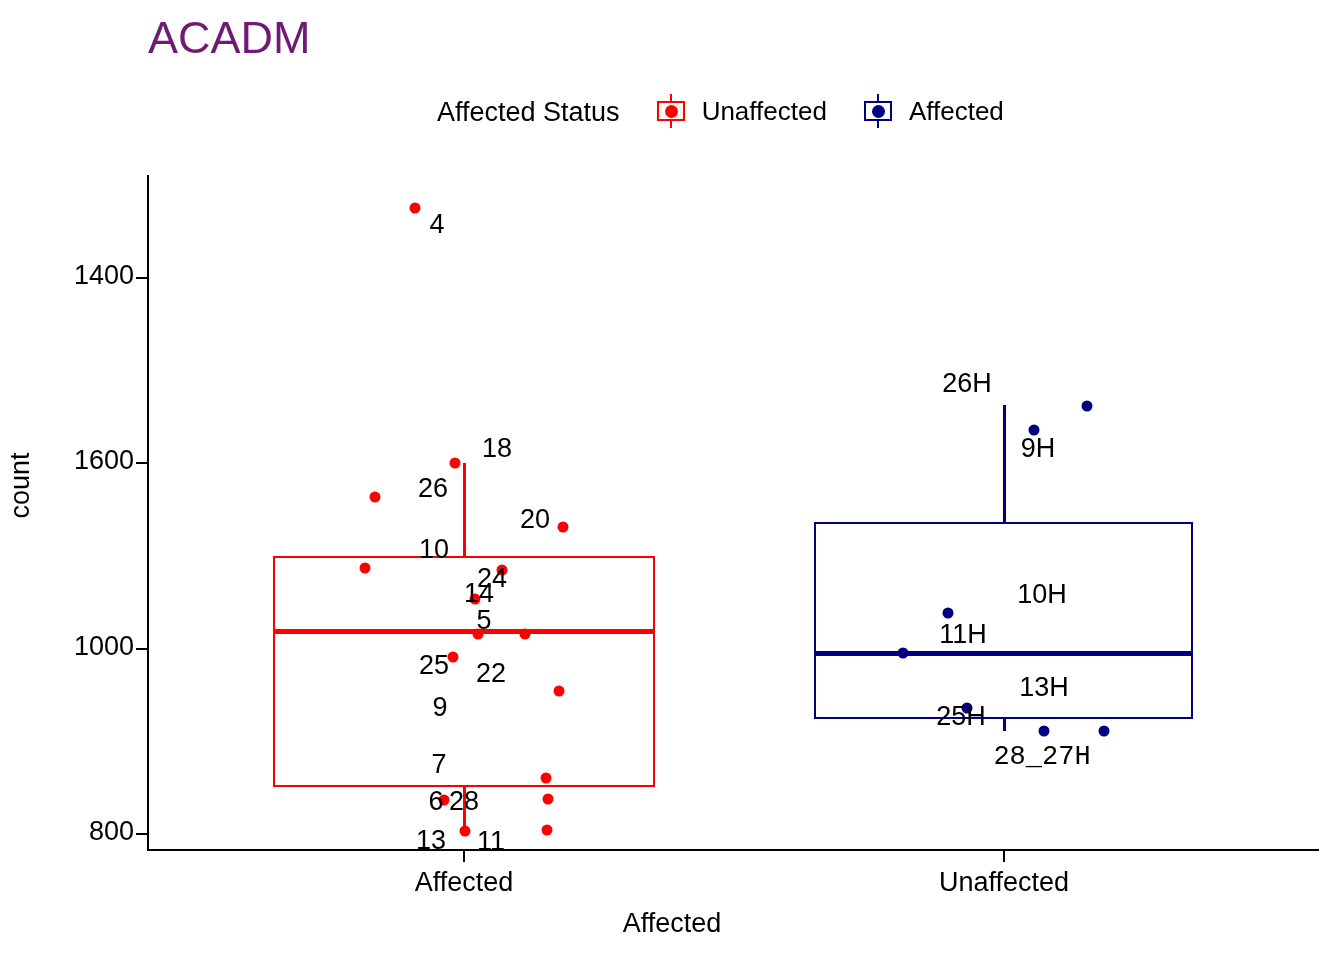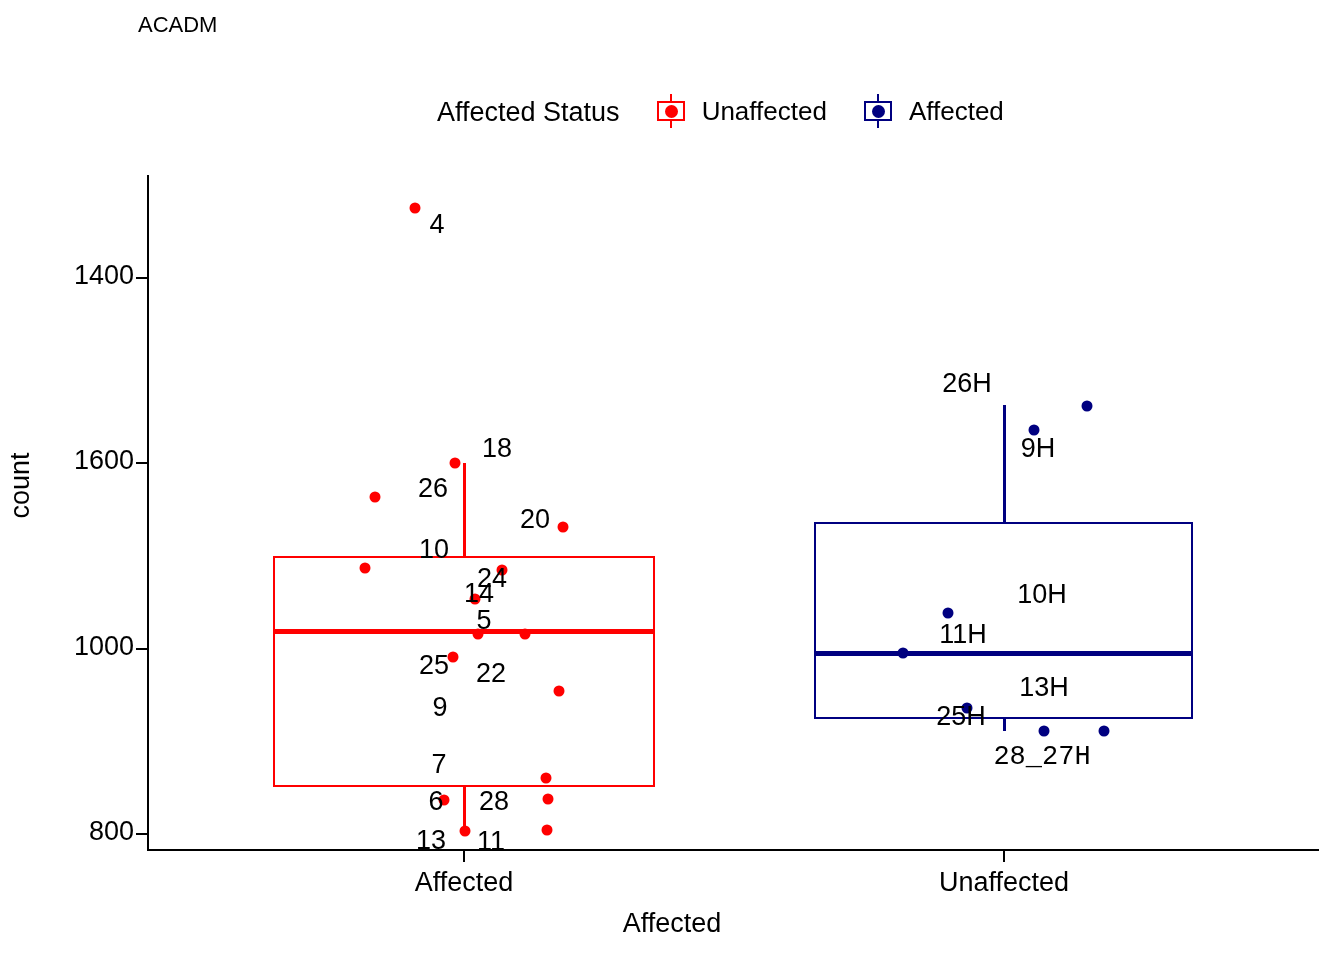--- a/index.html
+++ b/index.html
@@ -13,24 +13,24 @@
   }
   #root {
     position: relative;
     width: 1344px;
     height: 960px;
     background: #ffffff;
     overflow: hidden;
   }
   .plot-title {
     position: absolute;
-    left: 138px;
+    left: 148px;
     top: 12px;
-    font-size: 22px;
-    color: #000000;
+    font-size: 45px;
+    color: #701a75;
     white-space: nowrap;
   }
   
   #legend {
     position: absolute;
     left: 437px;
     top: 88px;
     height: 40px;
     display: flex;
     align-items: flex-end;
@@ -288,21 +288,21 @@
         <div class="point-label" style="left: 495px; top: 519px; margin-left: 40px;">20</div>
         <div class="point-label" style="left: 434px; top: 549px;">10</div>
         <div class="point-label" style="left: 492px; top: 578px;">24</div>
         <div class="point-label" style="left: 432px; top: 593px; margin-left: 47px;">14</div>
         <div class="point-label" style="left: 484px; top: 620px;">5</div>
         <div class="point-label" style="left: 434px; top: 643px; margin-top: 22px;">25</div>
         <div class="point-label" style="left: 491px; top: 673px;">22</div>
         <div class="point-label" style="left: 440px; top: 707px;">9</div>
         <div class="point-label" style="left: 439px; top: 764px;">7</div>
         <div class="point-label" style="left: 436px; top: 801px;">6</div>
-        <div class="point-label" style="left: 494px; top: 801px;">28</div>
+        <div class="point-label" style="left: 464px; top: 801px;">28</div>
         <div class="point-label" style="left: 431px; top: 840px;">13</div>
         <div class="point-label" style="left: 491px; top: 841px;">11</div>
         <div class="point-label" style="left: 967px; top: 383px;">26H</div>
         <div class="point-label" style="left: 1038px; top: 448px;">9H</div>
         <div class="point-label" style="left: 1042px; top: 594px;">10H</div>
         <div class="point-label" style="left: 963px; top: 634px;">11H</div>
         <div class="point-label" style="left: 1044px; top: 687px;">13H</div>
         <div class="point-label" style="left: 961px; top: 716px;">25H</div>
         <div class="point-label" style="left: 1042px; top: 757px; font-family: Liberation Mono, monospace;">28_27H</div>
       </div>

